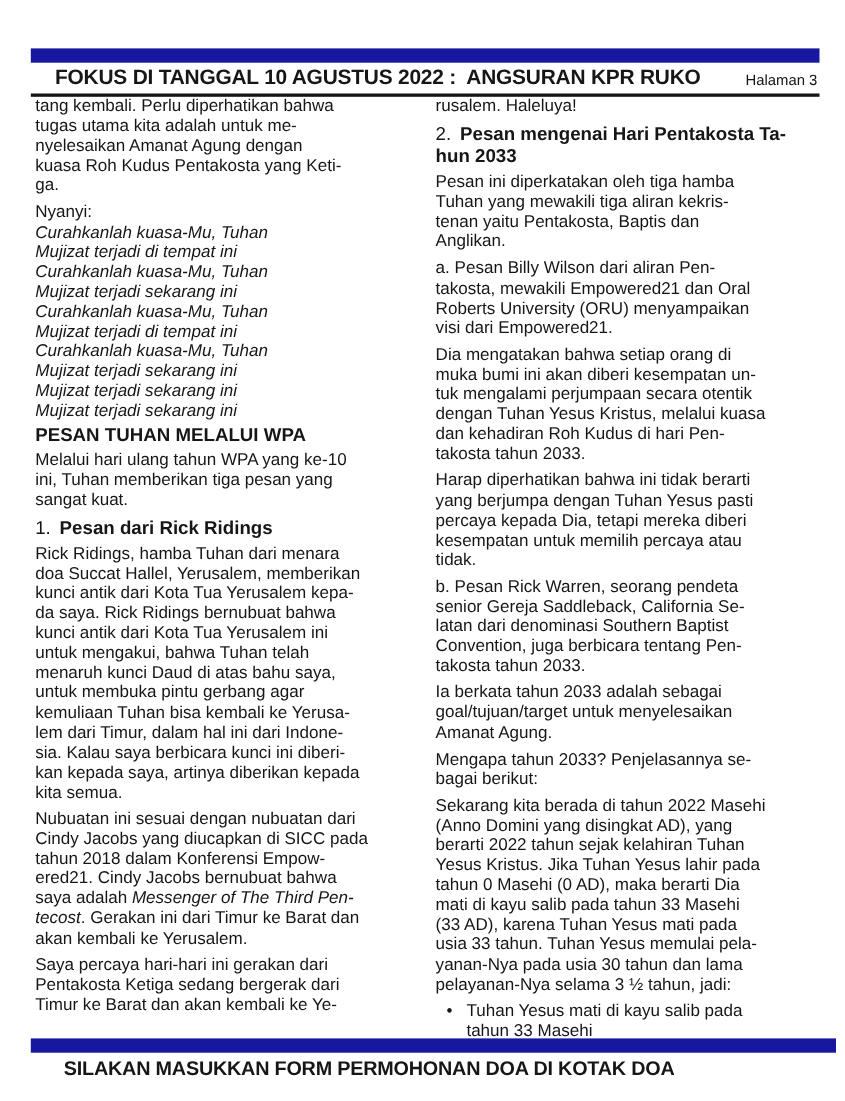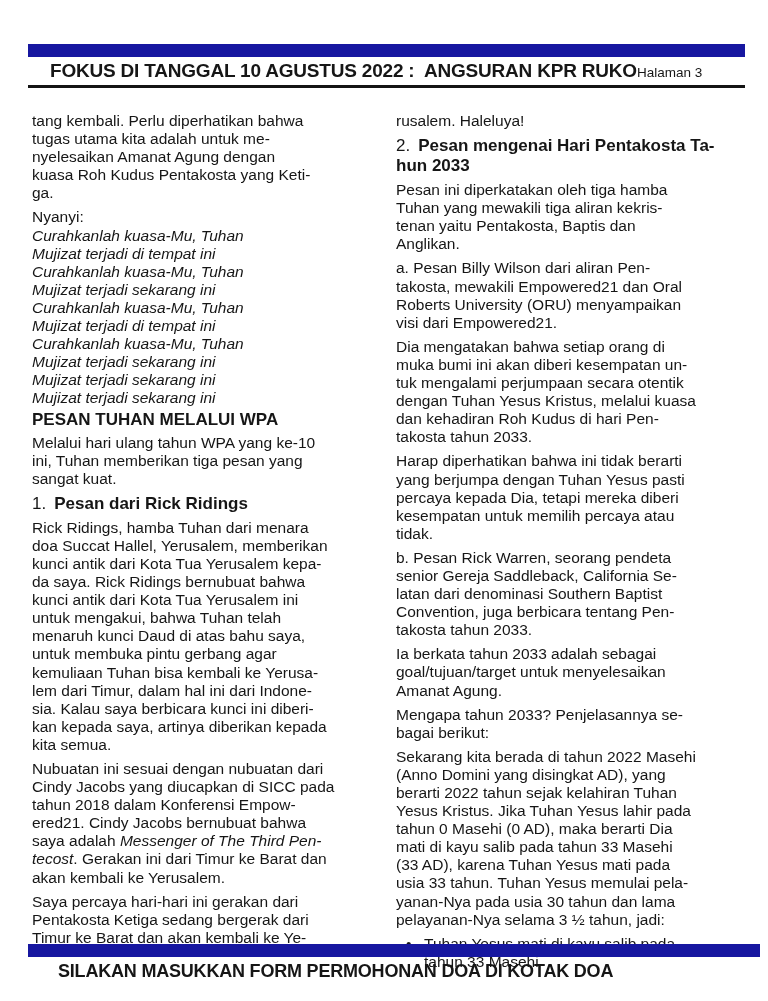--- a/index.html
+++ b/index.html
@@ -11,31 +11,31 @@
     color: #161616;
     position: relative;
     overflow: hidden;
   }
   .page { position: absolute; inset: 0; }
 
   
   .header { position: absolute; top: 44px; left: 28px; right: 23px; }
   .rule-bar { height: 13px; background: #1717a0; }
   .header-row {
-    display: flex; align-items: flex-end;
+    display: flex; justify-content: space-between; align-items: flex-end;
     padding: 3px 2px 3px 22px;
     border-bottom: 3px solid #141414;
   }
   .header-title { font-weight: 700; font-size: 19px; letter-spacing: -0.2px; white-space: pre; }
   .header-page { font-size: 13.5px; padding-bottom: 2px; }
 
   
   .columns {
     position: absolute; top: 88px; left: 32px; right: 20px;
-    display: flex; gap: 12px; margin-top: 24px;
+    display: flex; gap: 12px;
   }
   .col { flex: 1; font-size: 15.5px; line-height: 18.1px; }
   .col p { margin: 0 0 6px 0; white-space: pre-line; }
   .bold { font-weight: 400; }
   .italic { font-style: italic; }
   .plain-line { white-space: pre-line; }
   .lyrics { font-style: italic; margin: 0 0 2px 0; }
   .h-main { font-size: 17px; line-height: 20px; font-weight: 700; margin: 2px 0 4px 0; }
   .h-sec { font-size: 17px; line-height: 20px; margin: 1px 0 5px 0; white-space: pre-line; }
   .h-num { margin-right: 8px; }

